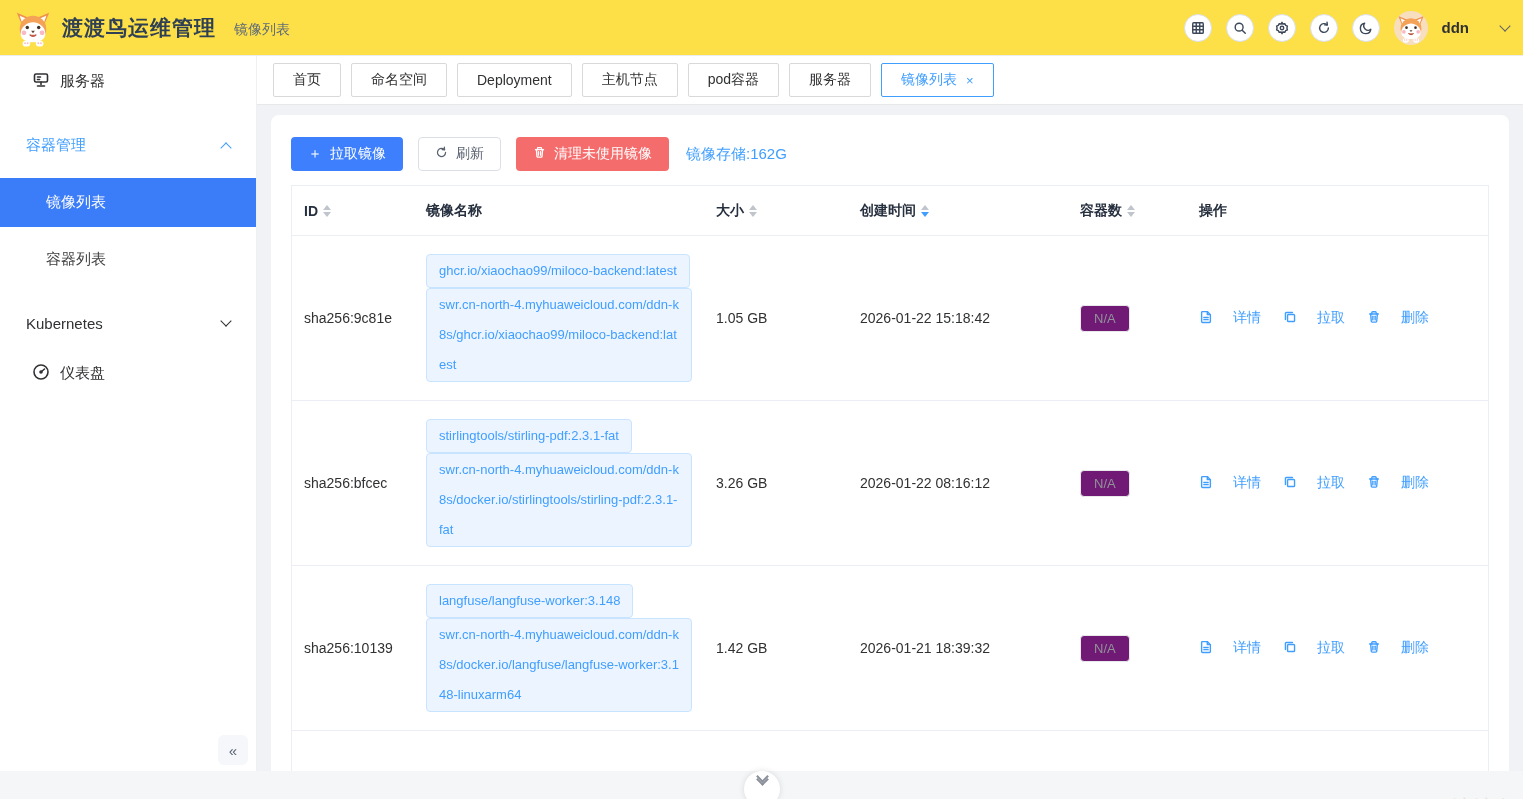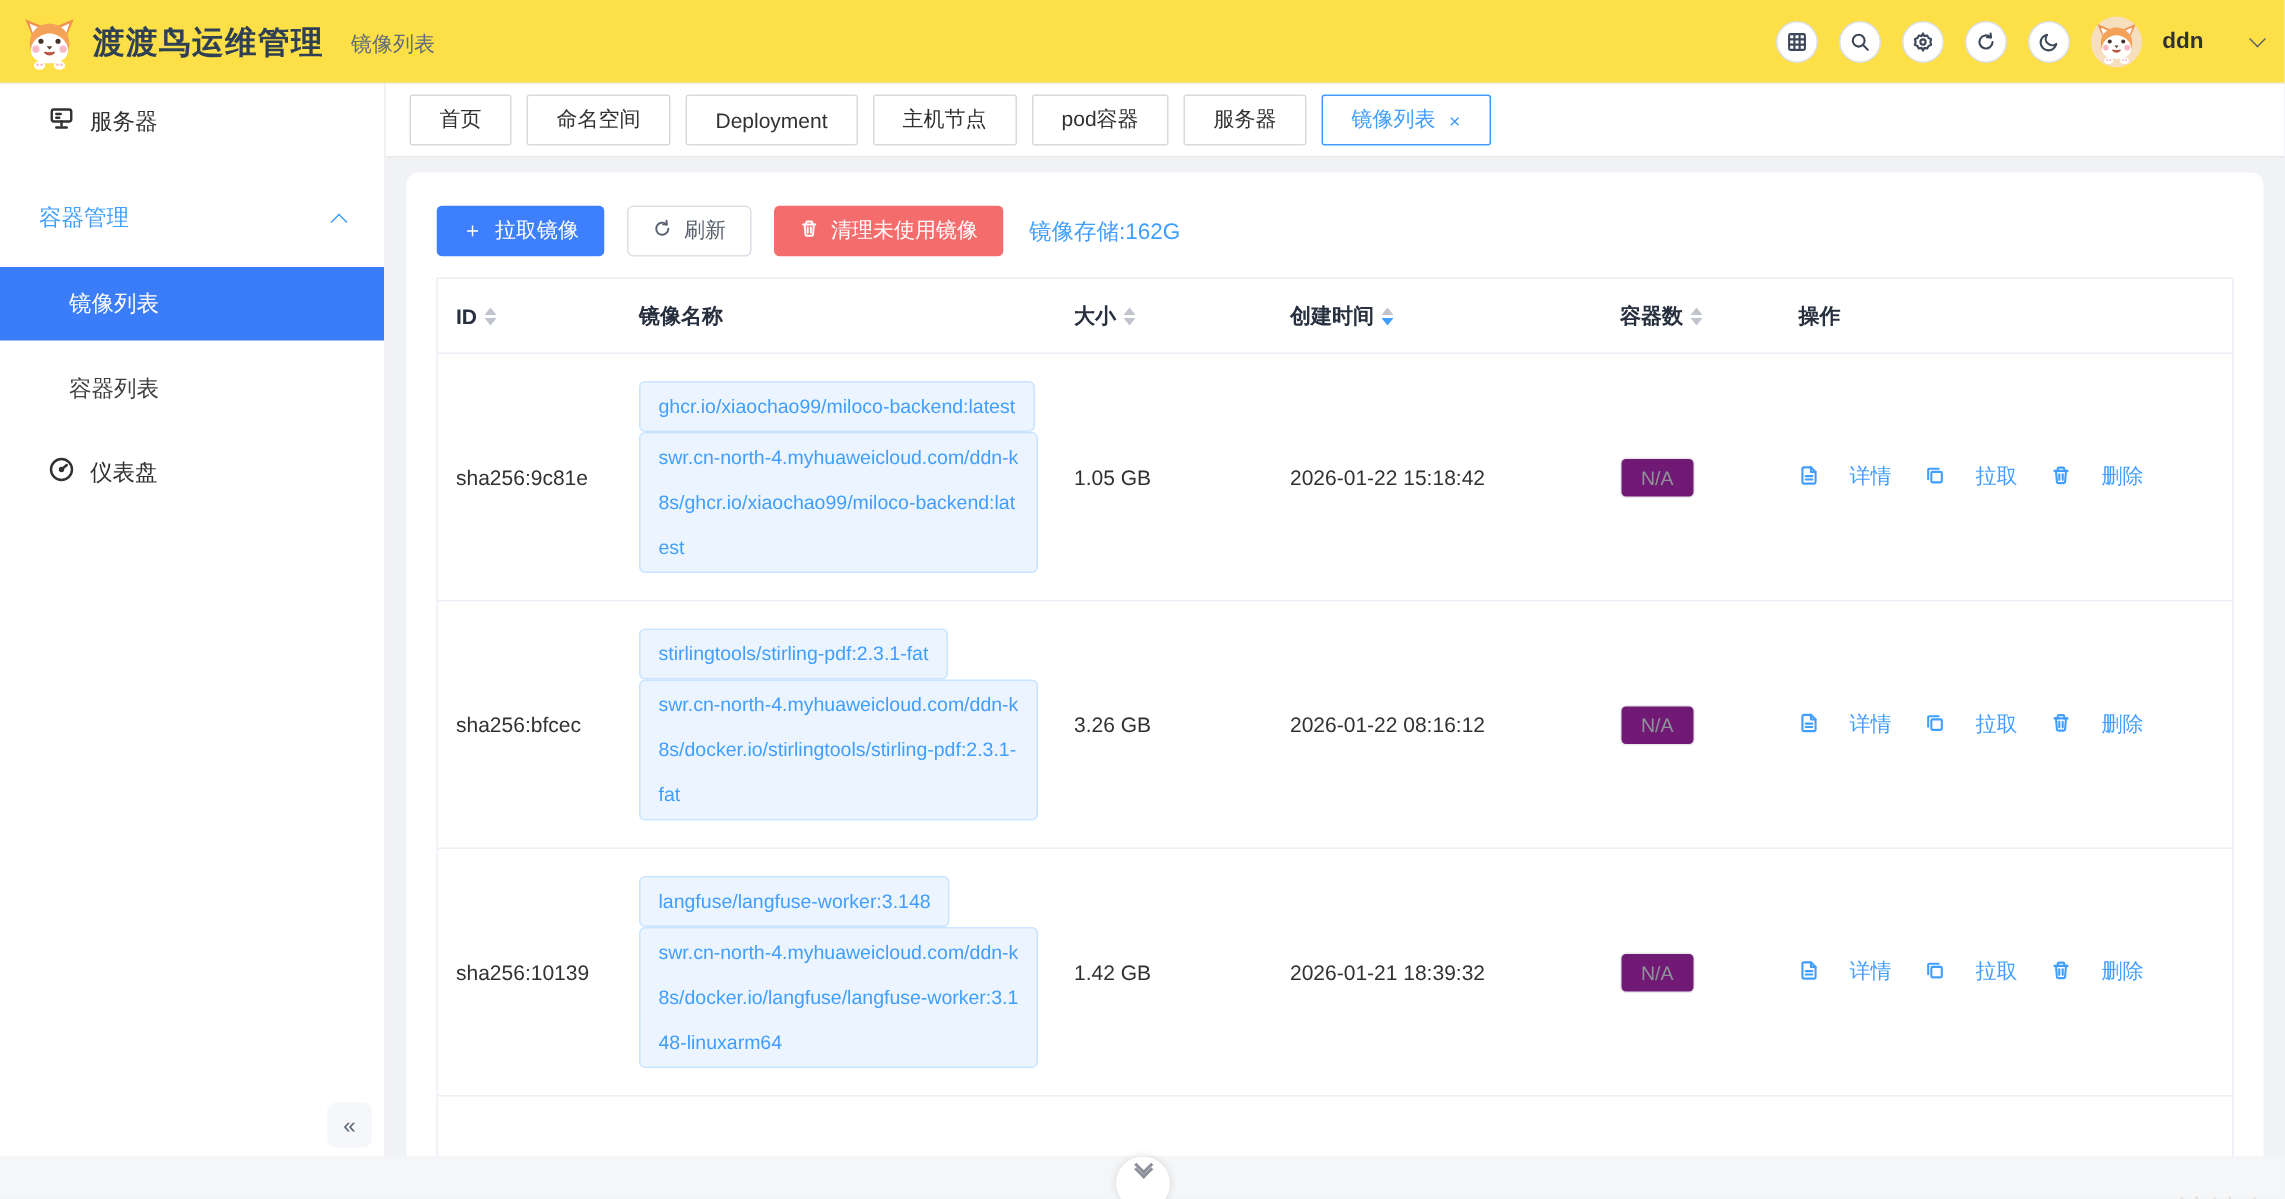--- a/index.html
+++ b/index.html
@@ -174,20 +174,24 @@
       <div class="side-group">
         <span>容器管理</span>
         <span class="g-chev up"></span>
       </div>
       <div class="side-sub active">
         <span>镜像列表</span>
       </div>
       <div class="side-sub">
         <span>容器列表</span>
       </div>
+      <div class="side-group dark">
+        <span>Kubernetes</span>
+        <span class="g-chev down"></span>
+      </div>
       <div class="side-item">
         <span><svg viewBox="0 0 18 18" fill="none" stroke="currentColor" stroke-width="1.6" stroke-linecap="round" stroke-linejoin="round">
             <circle cx="9" cy="9" r="7"></circle>
             <line x1="9" y1="9" x2="12.5" y2="6"></line>
             <circle cx="9" cy="9" r="1" fill="currentColor"></circle>
           </svg></span>
         <span>仪表盘</span>
       </div>
     </div>
   <div class="collapse-btn">«</div>

